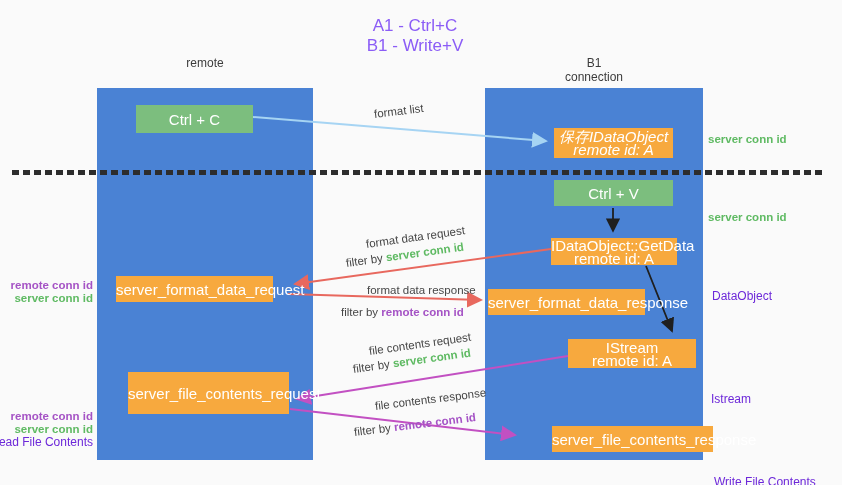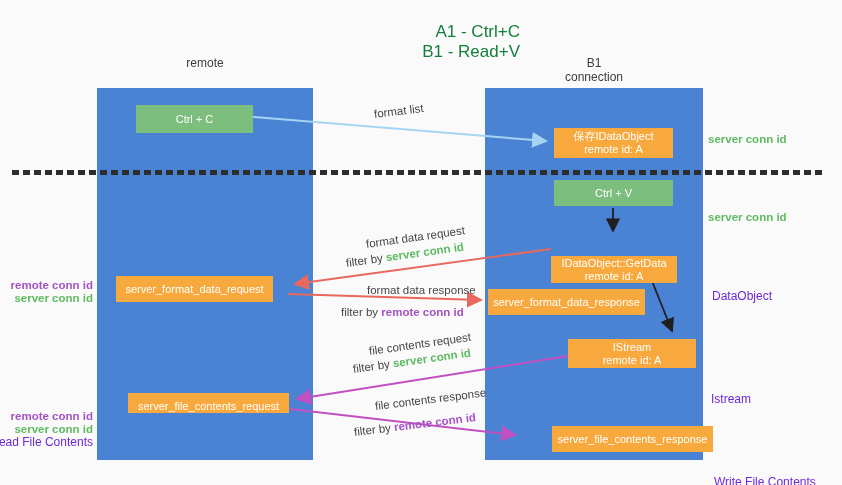--- a/index.html
+++ b/index.html
@@ -4,68 +4,68 @@
 <style>
   html,body{margin:0;padding:0;}
   body{
     width:842px;height:485px;position:relative;overflow:hidden;
     background:#fafafa;
     font-family:"Liberation Sans","DejaVu Sans",sans-serif;
     -webkit-font-smoothing:antialiased;
   }
   .abs{position:absolute;}
   .title{
-    left:310px;top:22px;width:210px;text-align:right;
-    font-size:17px;color:#15803d;line-height:20px;
+    left:310px;top:16px;width:210px;text-align:center;
+    font-size:17px;color:#8b5cf6;line-height:20px;
   }
   .col-header{
     text-align:center;font-size:12px;color:#3c3c3c;line-height:14px;top:56px;
   }
   .col-header.left{left:145px;width:120px;}
   .col-header.right{left:534px;width:120px;}
   .column{
     top:88px;height:372px;background:#4a82d4;
   }
   .column.left{left:97px;width:216px;}
   .column.right{left:485px;width:218px;}
   .dotted-line{
     left:12px;top:170px;width:813px;height:5px;
     background:repeating-linear-gradient(90deg,#2d2d2d 0 7px,transparent 7px 11px);
   }
   .node{
-    color:#ffffff;text-align:center;font-size:11px;line-height:13px;
+    color:#ffffff;text-align:center;font-size:15px;line-height:13px;
     display:flex;flex-direction:column;justify-content:center;
   }
   .node.green{background:#7cbe7e;}
   .node.orange{background:#f7a93e;}
   .n-ctrlc{left:136px;top:105px;width:117px;height:28px;}
-  .n-save{left:554px;top:128px;width:119px;height:30px;}
+  .n-save{left:554px;top:128px;width:119px;height:30px;font-style:italic;}
   .n-ctrlv{left:554px;top:180px;width:119px;height:26px;}
-  .n-getdata{left:551px;top:256px;width:126px;height:27px;}
+  .n-getdata{left:551px;top:238px;width:126px;height:27px;}
   .n-fmtreq{left:116px;top:276px;width:157px;height:26px;}
   .n-fmtres{left:488px;top:289px;width:157px;height:26px;}
   .n-istream{left:568px;top:339px;width:128px;height:29px;}
-  .n-filereq{left:128px;top:393px;width:161px;height:20px;justify-content:flex-end;}
+  .n-filereq{left:128px;top:372px;width:161px;height:42px;}
   .n-fileres{left:524px;top:426px;width:161px;height:26px;margin-left:28px;}
   .flow-label{
     font-size:11.5px;color:#474747;white-space:nowrap;transform-origin:left center;
   }
   .green-id{color:#5fba63;font-weight:bold;}
   .purple-id{color:#a553c5;font-weight:bold;}
   .side-label{font-size:12px;color:#6d28d9;white-space:nowrap;margin-top:44px;}
   .side-id{font-size:11.5px;font-weight:bold;white-space:nowrap;}
   .right-edge{right:749px;text-align:right;}
   svg.arrows{left:0;top:0;width:842px;height:485px;pointer-events:none;}
 </style>
 </head>
 <body>
 
 <div class="abs title">
   <div>A1 - Ctrl+C</div>
-  <div>B1 - Read+V</div>
+  <div>B1 - Write+V</div>
 </div>
 
 <div class="abs col-header left">
   <div>remote</div>
 </div>
 <div class="abs col-header right">
   <div>B1</div>
   <div>connection</div>
 </div>
 

